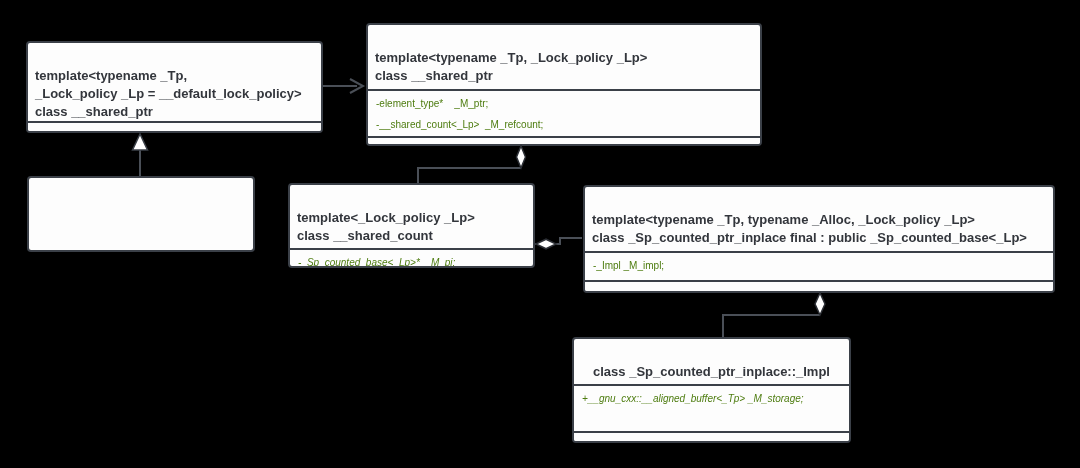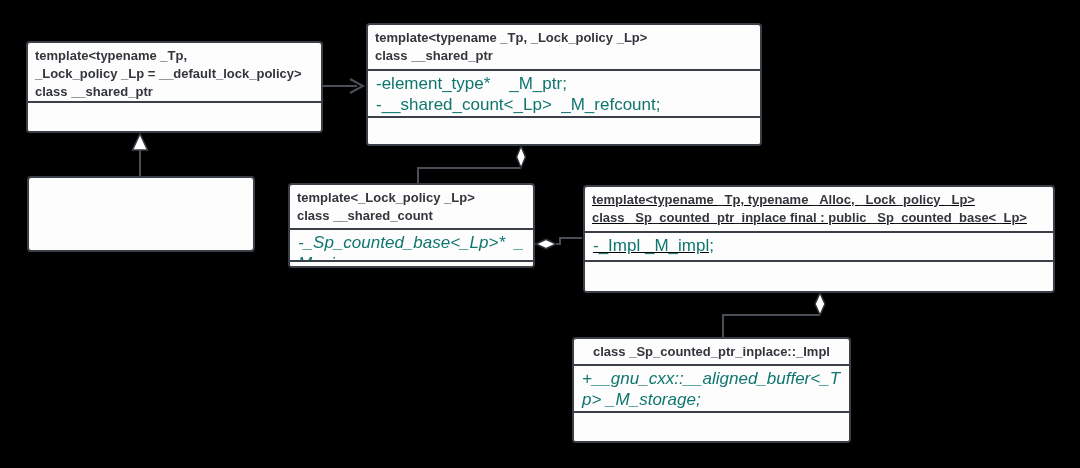--- a/index.html
+++ b/index.html
@@ -32,31 +32,32 @@
   .uml-title {
     border-bottom: 2px solid #3b4048;
     font-size: 13px;
     font-weight: bold;
     color: #33363c;
     line-height: 18px;
     padding: 4px 7px 1px 7px;
     white-space: pre-wrap;
     overflow: hidden;
     flex: none;
+    margin-top: 20px;
   }
   .uml-title.centered { text-align: center; line-height: 21px; padding-top: 2px; }
   .uml-members {
     border-bottom: 2px solid #3b4048;
     padding: 2px 8px 0 8px;
     overflow: hidden;
     flex: none;
   }
   .uml-member {
-    font-size: 17px;
-    color: #0f766e;
+    font-size: 10px;
+    color: #4d7c0f;
     line-height: 21px;
     white-space: pre-wrap;
     word-break: break-all;
   }
   .uml-empty { flex: 1; background: #fdfdfd; }
 </style>
 </head>
 <body>
 
 <div class="diagram">
@@ -112,21 +113,21 @@
 
   <div class="uml-box" style="left:288px; top:183px; width:247px; height:85px;">
     <div class="uml-title" style="height:45px;">template&lt;_Lock_policy _Lp&gt;
 class __shared_count</div>
     <div class="uml-members" style="height:32px;font-style:italic;">
       <div class="uml-member">-_Sp_counted_base&lt;_Lp&gt;*  _M_pi;</div>
     </div>
     <div class="uml-empty"></div>
   </div>
 
-  <div class="uml-box" style="left:583px; top:185px; width:472px; height:108px;text-decoration:underline;">
+  <div class="uml-box" style="left:583px; top:185px; width:472px; height:108px;">
     <div class="uml-title" style="height:46px;">template&lt;typename _Tp, typename _Alloc, _Lock_policy _Lp&gt;
 class _Sp_counted_ptr_inplace final : public _Sp_counted_base&lt;_Lp&gt;</div>
     <div class="uml-members" style="height:29px;">
       <div class="uml-member">-_Impl _M_impl;</div>
     </div>
     <div class="uml-empty"></div>
   </div>
 
   <div class="uml-box" style="left:572px; top:337px; width:279px; height:106px;">
     <div class="uml-title centered" style="height:27px;">class _Sp_counted_ptr_inplace::_Impl</div>

